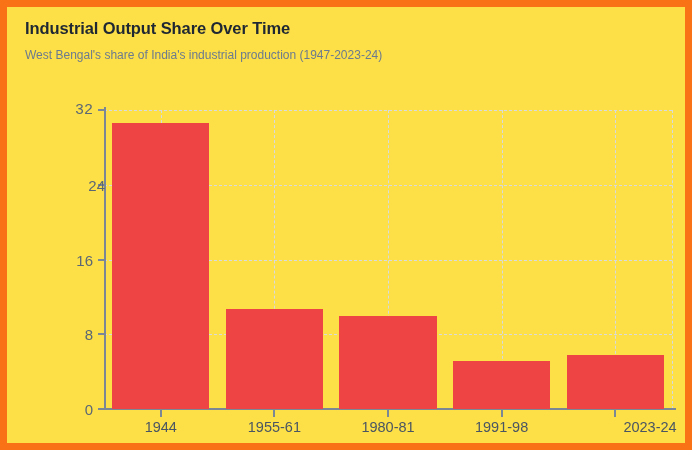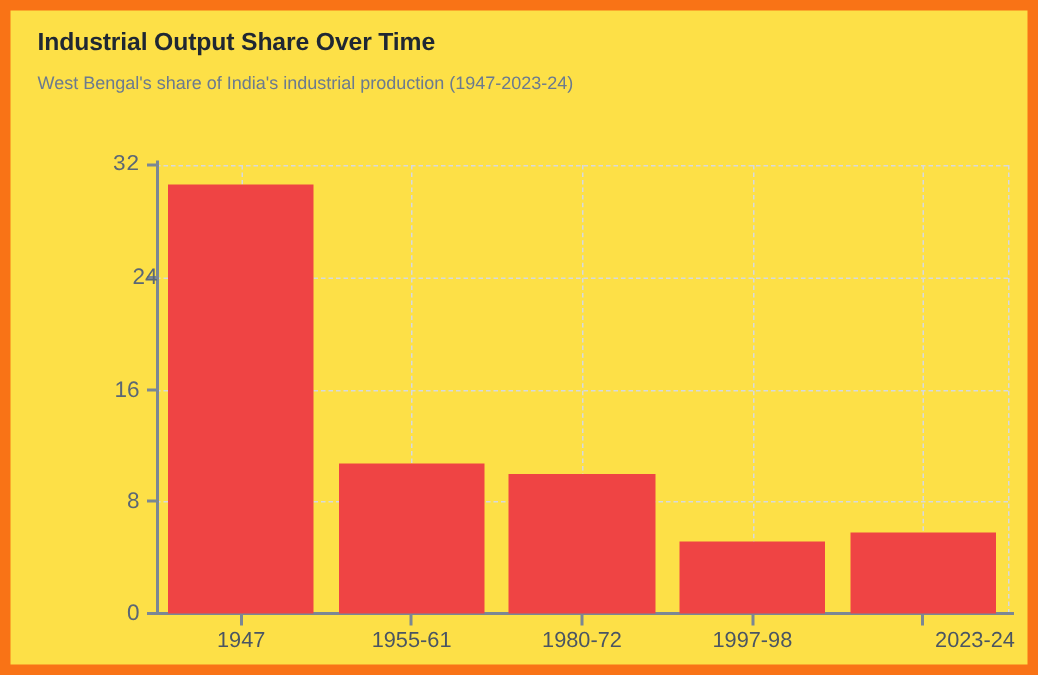--- a/index.html
+++ b/index.html
@@ -175,27 +175,27 @@
         <div class="ytick-label" style="top: 327.25px; left: 0px; width: 86px; right: auto;">8</div>
         <div class="ytick-mark" style="top: 251.5px;"></div>
         <div class="ytick-label" style="top: 252.5px; left: 0px; width: 86px; right: auto;">16</div>
         <div class="ytick-mark" style="top: 176.75px;"></div>
         <div class="ytick-label" style="top: 177.75px; left: 0px; width: 86px; right: auto; margin-left: 12px;">24</div>
         <div class="ytick-mark" style="top: 102px;"></div>
         <div class="ytick-label" style="top: 103px; left: 0px; width: 86px; right: auto; font-family: Liberation Mono, monospace;">32</div>
       </div>
     <div id="x-ticks">
         <div class="xtick-mark" style="left: 152.8px;"></div>
-        <div class="xtick-label" style="left: 153.8px;">1947</div>
+        <div class="xtick-label" style="left: 153.8px;">1944</div>
         <div class="xtick-mark" style="left: 266.4px;"></div>
         <div class="xtick-label" style="left: 267.4px;">1955-61</div>
         <div class="xtick-mark" style="left: 380px;"></div>
-        <div class="xtick-label" style="left: 381px;">1980-72</div>
+        <div class="xtick-label" style="left: 381px;">1980-81</div>
         <div class="xtick-mark" style="left: 493.6px;"></div>
-        <div class="xtick-label" style="left: 494.6px;">1997-98</div>
+        <div class="xtick-label" style="left: 494.6px;">1991-98</div>
         <div class="xtick-mark" style="left: 607.2px;"></div>
         <div class="xtick-label" style="left: 643px;">2023-24</div>
       </div>
     <div id="bars">
         <div class="bar" title="1947: 30.6" style="left: 105.236px; width: 97.128px; top: 116.081px; height: 285.919px; bottom: auto; background: rgb(239, 68, 68);"></div>
         <div class="bar" title="1960-61: 10.7" style="left: 218.836px; width: 97.128px; top: 302.022px; height: 99.9781px; bottom: auto; background: rgb(239, 68, 68);"></div>
         <div class="bar" title="1980-81: 10" style="left: 332.436px; width: 97.128px; top: 308.562px; height: 93.4375px; bottom: auto; background: rgb(239, 68, 68);"></div>
         <div class="bar" title="1997-98: 5.1" style="left: 446.036px; width: 97.128px; top: 354.347px; height: 47.6531px; bottom: auto; background: rgb(239, 68, 68);"></div>
         <div class="bar" title="2023-24: 5.8" style="left: 559.636px; width: 97.128px; top: 347.806px; height: 54.1938px; bottom: auto; background: rgb(239, 68, 68);"></div>
       </div>

